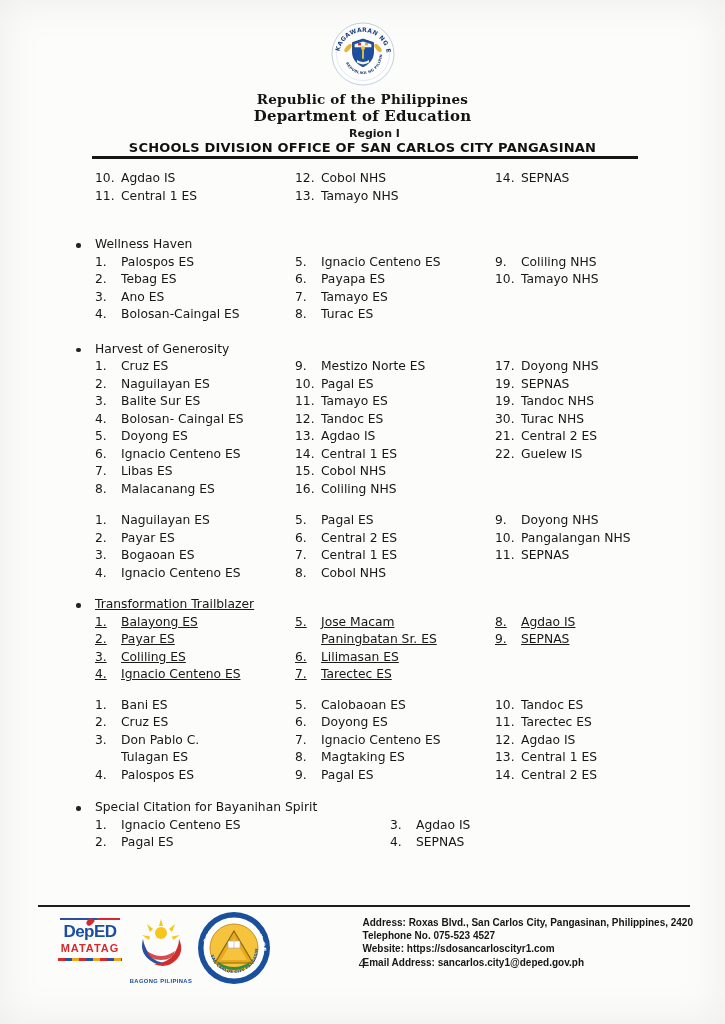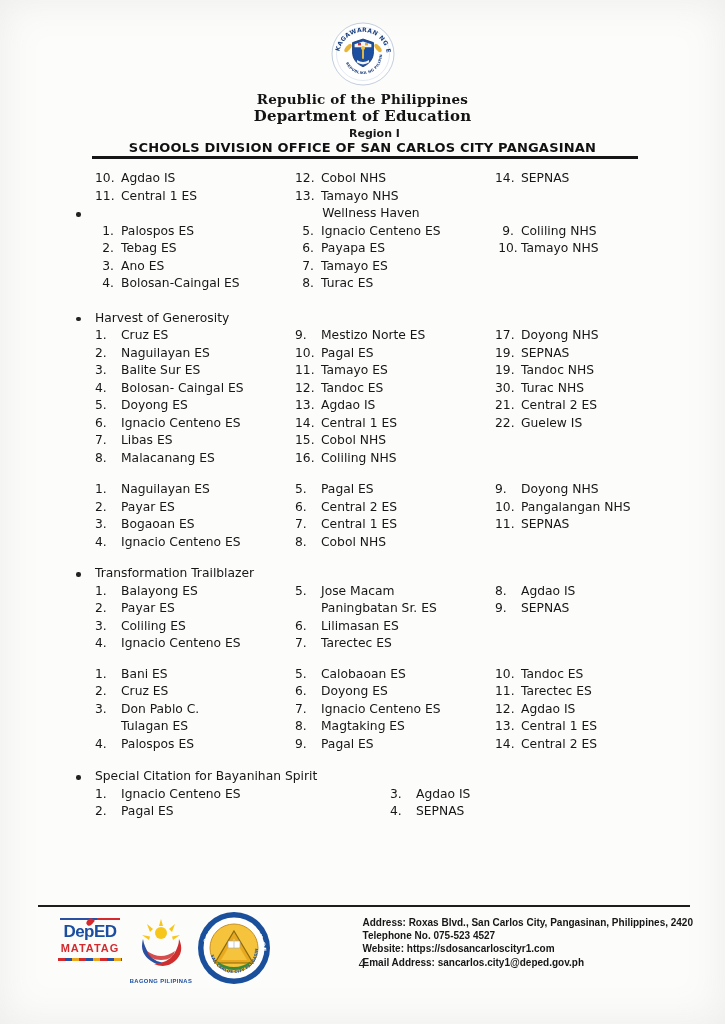--- a/index.html
+++ b/index.html
@@ -29,24 +29,24 @@
   .hdr-region{position:absolute;left:12px;top:127px;width:100%;
     font-weight:bold;font-size:11px;color:#1a1a1a;}
   .hdr-office{position:absolute;left:0;top:140px;width:100%;
     font-weight:bold;font-size:13px;letter-spacing:.2px;color:#111;}
   .hdr-rule{position:absolute;left:92px;top:156px;width:546px;height:3px;background:#161616;}
 
   
   .content{position:absolute;left:95px;top:158px;width:552px;}
   .section{position:relative;}
   .section:nth-of-type(1){margin-top:12px;}
-  .section:nth-of-type(2){text-align:center;}
+  .section:nth-of-type(2){margin-top:31px;}
   .section:nth-of-type(3){margin-top:17px;}
   .section:nth-of-type(4){margin-top:14px;}
-  .section:nth-of-type(5){margin-top:14px;}
+  .section:nth-of-type(5){margin-top:14px;text-decoration:underline;}
   .section:nth-of-type(6){margin-top:13px;}
   .section:nth-of-type(7){margin-top:15px;}
   .sec-title{position:relative;height:17.5px;line-height:17.5px;font-size:12.3px;color:#171717;}
   .bullet-dot{position:absolute;left:-19px;top:7px;width:4.5px;height:4.5px;border-radius:50%;background:#222;}
   .cols{display:flex;align-items:flex-start;}
   .col{flex:none;}
   .col1{width:200px;}
   .col2{width:200px;}
   .col3{width:152px;}
   .sec-wide .col1{width:295px;}

